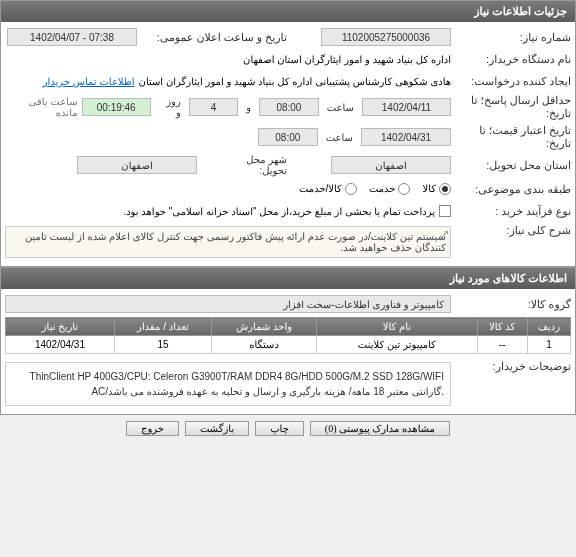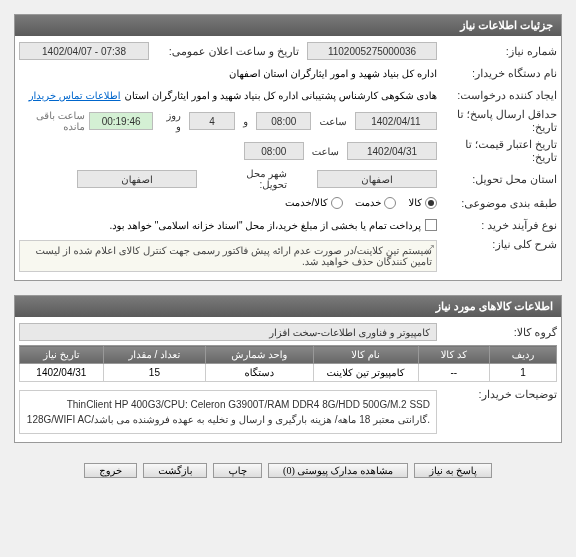--- a/index.html
+++ b/index.html
@@ -10,21 +10,21 @@
     body {
       font-family: Tahoma, Arial, sans-serif;
       font-size: 11px;
       background: #f0f0f0;
       direction: rtl;
       width: 576px;
     }
     .panel {
       background: #fff;
       border: 1px solid #999;
-      margin: 14px;
+      margin: 0;
     }
     .panel-header {
       background: linear-gradient(to bottom, #7a7a7a, #5a5a5a);
       color: #fff;
       padding: 4px 8px;
       font-size: 11px;
       font-weight: bold;
     }
     .panel-body {
       padding: 4px;
@@ -145,21 +145,21 @@
       cursor: pointer;
     }
     .table {
       width: 100%;
       border-collapse: collapse;
       margin-top: 2px;
     }
     .table th {
       background: linear-gradient(to bottom, #888, #666);
       color: #fff;
-      padding: 3px 16px;
+      padding: 3px 0;
       font-size: 10px;
       font-weight: normal;
       border: 1px solid #999;
       text-align: center;
     }
     .table td {
       padding: 3px 4px;
       font-size: 10px;
       border: 1px solid #ccc;
       text-align: center;
@@ -187,21 +187,20 @@
       border-radius: 0;
       padding: 1px 14px;
       font-size: 10px;
       cursor: pointer;
       font-family: Tahoma;
     }
     .small-label {
       font-size: 10px;
       color: #333;
       padding: 0 4px;
-      font-family: Liberation Serif, serif;
     }
     .gray-label {
       font-size: 10px;
       color: #777;
     }
   </style>
 </head>
 <body>
 
 <div class="panel">
@@ -355,18 +354,17 @@
       <span class="form-label">توضیحات خریدار:</span>
       <div class="form-value">
         <div class="desc-box" style="flex:1;direction:ltr;text-align:right">ThinClient HP 400G3/CPU: Celeron G3900T/RAM DDR4 8G/HDD 500G/M.2 SSD 128G/WIFI AC/گارانتی معتبر 18 ماهه/ هزینه بارگیری و ارسال و تخلیه به عهده فروشنده می باشد.</div>
       </div>
     </div>
 
   </div>
 </div>
 
 <div class="button-bar">
-  <button class="btn">پاسخ به نیاز</button>
   <button class="btn">مشاهده مدارک پیوستی (0)</button>
   <button class="btn">چاپ</button>
   <button class="btn">بازگشت</button>
   <button class="btn">خروج</button>
 </div>
 
 </body></html>

